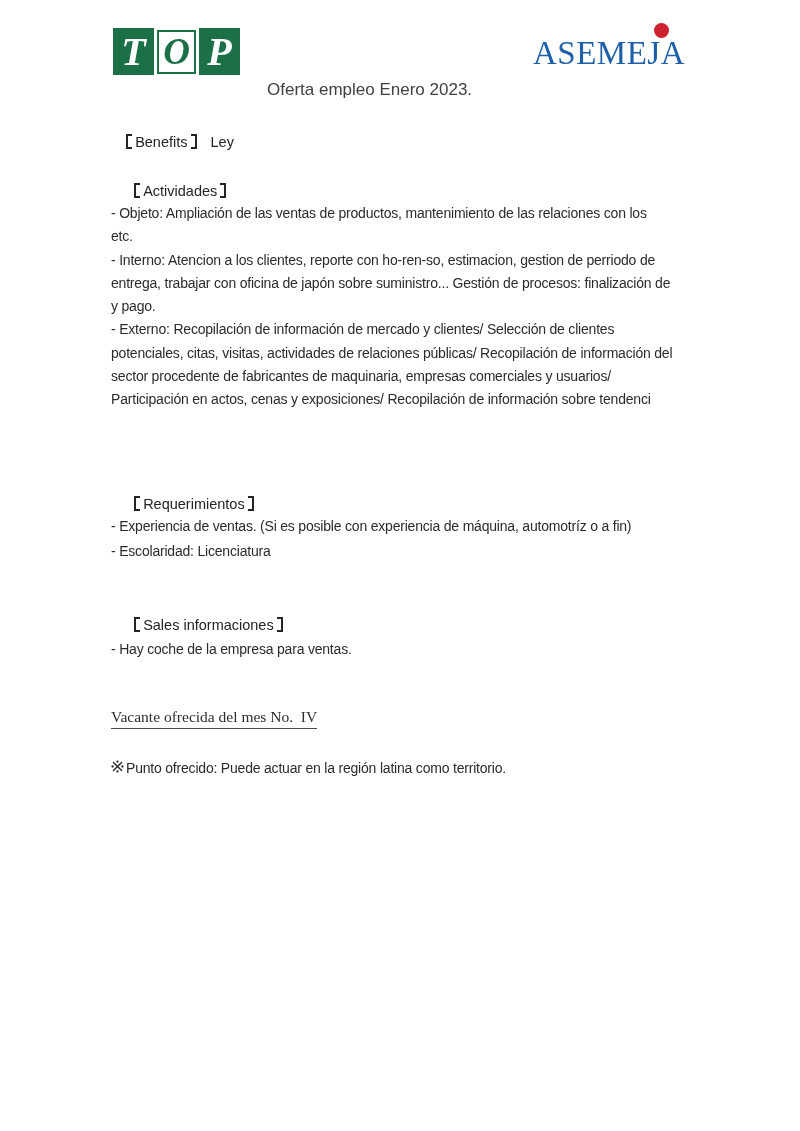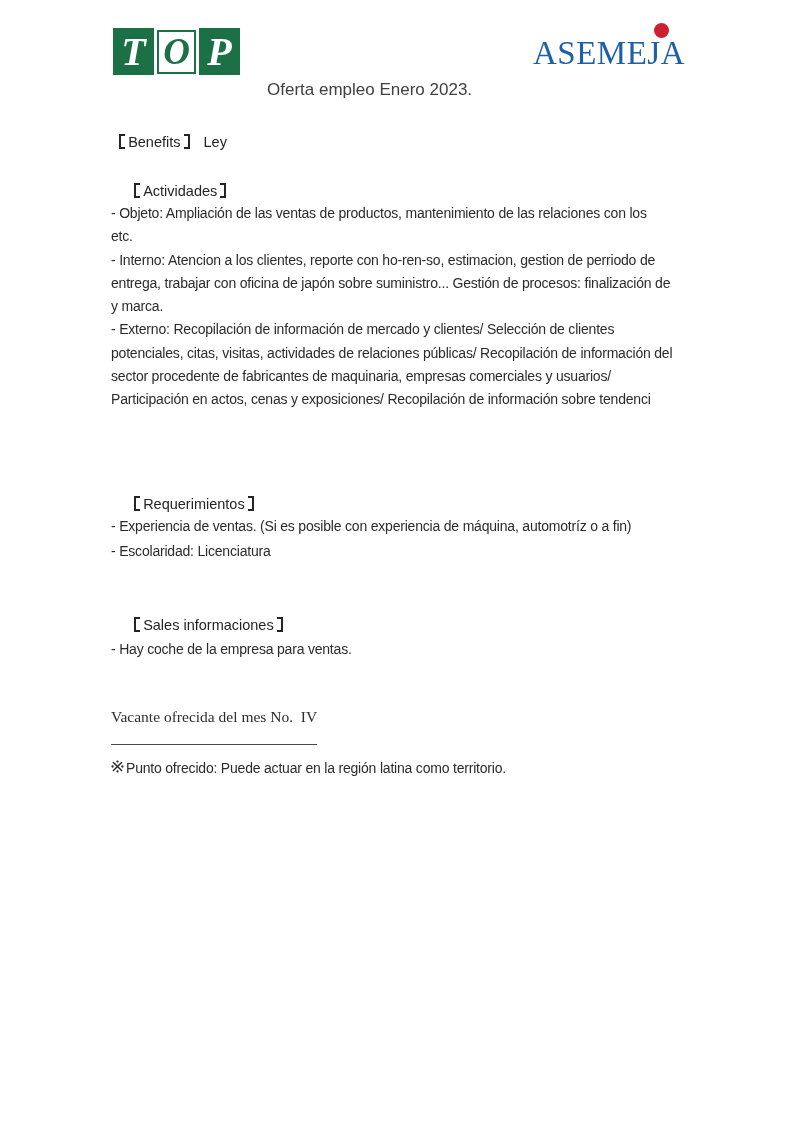--- a/index.html
+++ b/index.html
@@ -43,38 +43,38 @@
   }
 
   
   .title { left: 267px; top: 80px; font-size: 17px; color: #404040; white-space: pre; }
 
   
   .heading { font-size: 14.5px; white-space: pre; color: #242424; }
   .bk { display: inline-block; width: 6px; height: 15px; box-sizing: border-box; vertical-align: -2px; }
   .bk.open  { border-left: 2px solid currentColor;  border-top: 2px solid currentColor; border-bottom: 2px solid currentColor; margin-right: 3px; }
   .bk.close { border-right: 2px solid currentColor; border-top: 2px solid currentColor; border-bottom: 2px solid currentColor; margin-left: 3px; }
-  .h-benefits { left: 103px; top: 118px; }
+  .h-benefits { left: 110px; top: 118px; }
   .h-act      { left: 118px; top: 167px; }
   .h-req      { left: 118px; top: 480px; text-align: right; }
   .h-otras    { left: 118px; top: 601px; }
   .benefits-value { margin-left: 14px; }
 
   
   .lines { font-size: 14px; letter-spacing: -0.2px; color: #2b2b2b; }
   .lines div { white-space: pre; }
   .act   { left: 111px; top: 202px; line-height: 23.3px; }
   .req   { left: 111px; top: 514px; line-height: 25.3px; }
   .otras { left: 111px; top: 637px; line-height: 25px; }
 
   
   .vacante-wrap { left: 111px; top: 708px; }
   .vacante {
     font-family: "Liberation Serif", serif; font-size: 15.5px; color: #2e2e2e;
-    border-bottom: 1.3px solid #4a4a4a; padding-bottom: 18px; white-space: pre;
+    border-bottom: 1.3px solid #4a4a4a; padding-bottom: 2px; white-space: pre;
     display: inline-block;
   }
   .punto { left: 111px; top: 760px; display: flex; align-items: flex-start; font-size: 14px; letter-spacing: -0.2px; color: #2b2b2b; }
   .punto svg { margin-right: 2px; flex: 0 0 auto; }
   .punto .txt { white-space: pre; }
 </style>
 </head>
 <body>
 
 <div class="page">
@@ -95,21 +95,21 @@
 
   <div class="abs heading h-act">
     <span class="bk open"></span><span>Actividades</span><span class="bk close"></span>
   </div>
 
   <div class="abs lines act">
     <div>- Objeto: Ampliación de las ventas de productos, mantenimiento de las relaciones con los</div>
     <div>etc.</div>
     <div>- Interno: Atencion a los clientes, reporte con ho-ren-so, estimacion, gestion de perriodo de</div>
     <div>entrega, trabajar con oficina de japón sobre suministro... Gestión de procesos: finalización de</div>
-    <div>y marca.</div>
+    <div>y pago.</div>
     <div>- Externo: Recopilación de información de mercado y clientes/ Selección de clientes</div>
     <div>potenciales, citas, visitas, actividades de relaciones públicas/ Recopilación de información del</div>
     <div>sector procedente de fabricantes de maquinaria, empresas comerciales y usuarios/</div>
     <div>Participación en actos, cenas y exposiciones/ Recopilación de información sobre tendenci</div>
   </div>
 
   <div class="abs heading h-req">
     <span class="bk open"></span><span>Requerimientos</span><span class="bk close"></span>
   </div>
 

